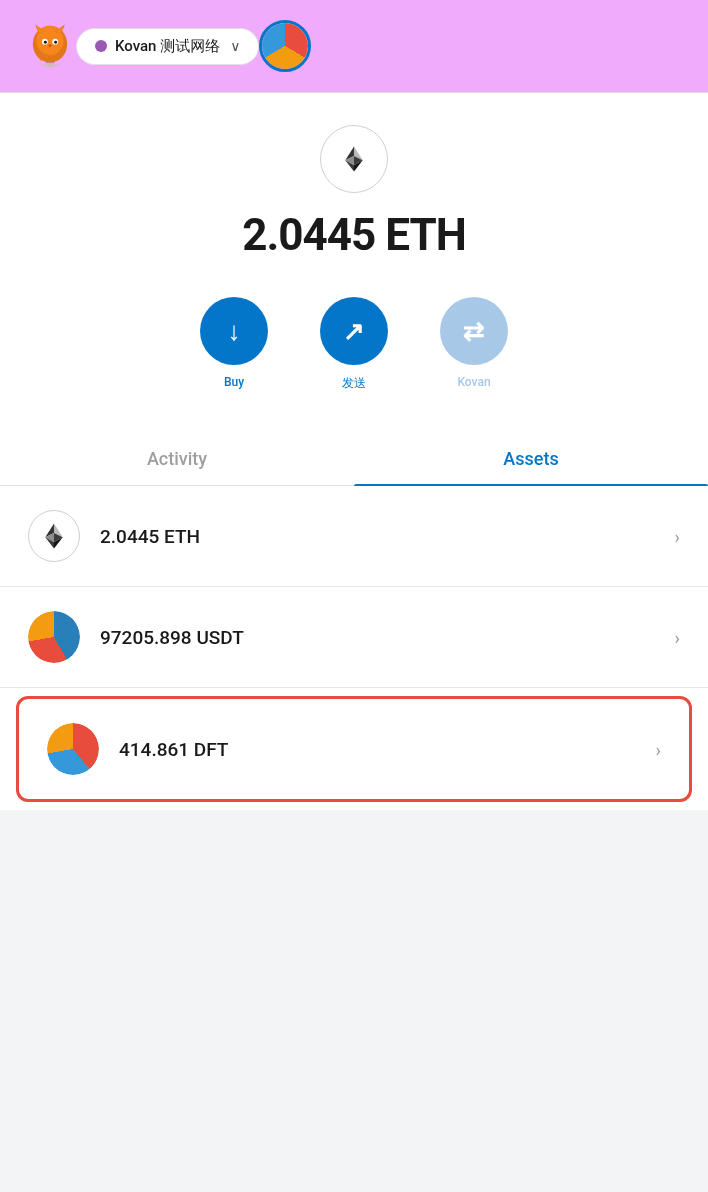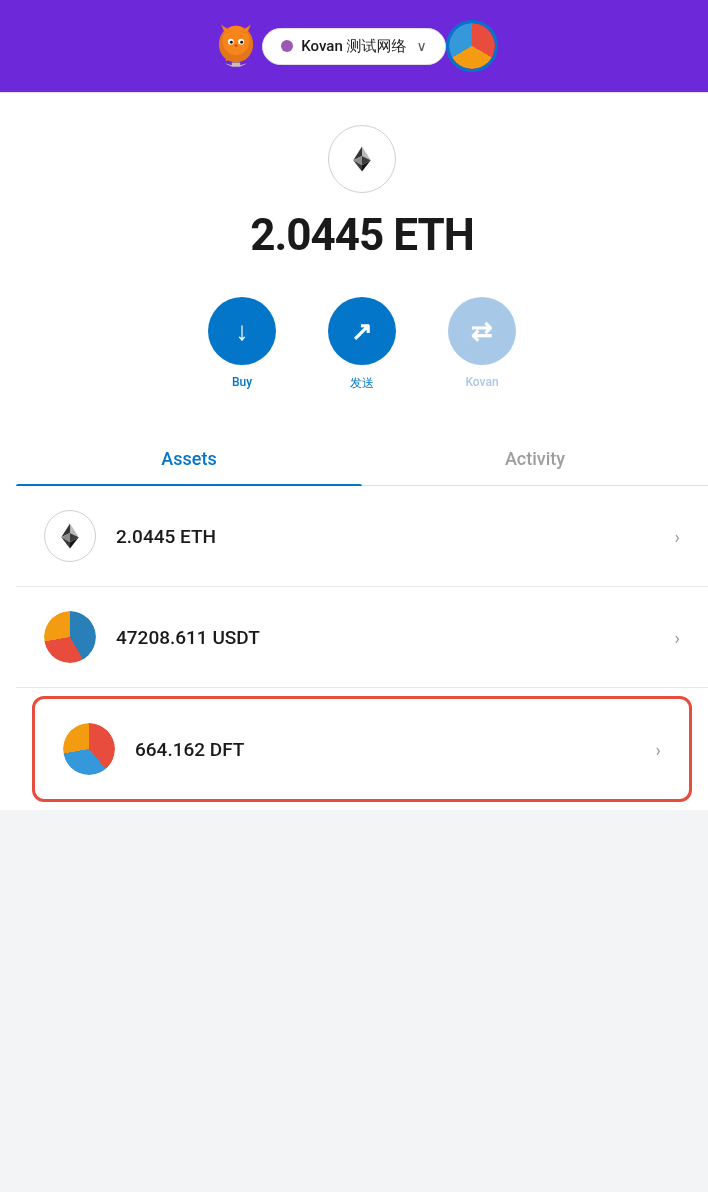--- a/index.html
+++ b/index.html
@@ -7,24 +7,24 @@
     body {
       font-family: -apple-system, BlinkMacSystemFont, 'Segoe UI', Roboto, sans-serif;
       background: #f2f4f6;
       width: 708px;
       min-height: 1192px;
       overflow-x: hidden;
     }
 
     
     .header {
-      background: #6d28d9;
-      display: flex;
-      align-items: center;
-      justify-content: center;
+      background: #f0abfc;
+      display: flex;
+      align-items: center;
+      justify-content: flex-start;
       padding: 18px 24px;
       border-bottom: 1px solid #e0e0e0;
     }
 
     .metamask-logo {
       width: 52px;
       height: 52px;
     }
 
     .network-selector {
@@ -73,21 +73,20 @@
       background: conic-gradient(#e74c3c 0deg 120deg, #f39c12 120deg 240deg, #3498db 240deg 360deg);
     }
 
     
     .main {
       background: white;
       display: flex;
       flex-direction: column;
       align-items: center;
       padding-top: 32px;
-      padding-left: 16px;
     }
 
     
     .eth-icon-container {
       width: 68px;
       height: 68px;
       border-radius: 50%;
       border: 1.5px solid #d0d0d0;
       background: white;
       display: flex;
@@ -337,25 +336,25 @@
     <div class="action-item">
       <div class="action-circle disabled">
         <span class="action-icon">⇄</span>
       </div>
       <span class="action-label disabled">Kovan</span>
     </div>
 
   </div>
 
   <div class="tabs">
+    <div class="tab">
+      <span>Activity</span>
+    </div>
     <div class="tab active">
       <span>Assets</span>
-    </div>
-    <div class="tab">
-      <span>Activity</span>
     </div>
   </div>
 
   <div class="asset-list">
 
     <div class="asset-item">
       <div class="asset-icon eth-token">
         <svg width="30" height="30" viewBox="0 0 24 24" xmlns="http://www.w3.org/2000/svg">
           <polygon points="12,2 12,9.5 19,13" fill="#8c8c8c" opacity="0.6"></polygon>
           <polygon points="12,2 5,13 12,9.5" fill="#343434"></polygon>
@@ -366,27 +365,27 @@
         </svg>
       </div>
       <span class="asset-balance">2.0445 ETH</span>
       <span class="asset-chevron">›</span>
     </div>
 
     <div class="asset-item">
       <div class="asset-icon">
         <div class="usdt-icon"></div>
       </div>
-      <span class="asset-balance">47208.611 USDT</span>
+      <span class="asset-balance">97205.898 USDT</span>
       <span class="asset-chevron">›</span>
     </div>
 
     <div class="asset-item highlighted">
       <div class="asset-icon">
         <div class="dft-icon"></div>
       </div>
-      <span class="asset-balance">664.162 DFT</span>
+      <span class="asset-balance">414.861 DFT</span>
       <span class="asset-chevron">›</span>
     </div>
 
   </div>
 
 </div>
 
 </body></html>

